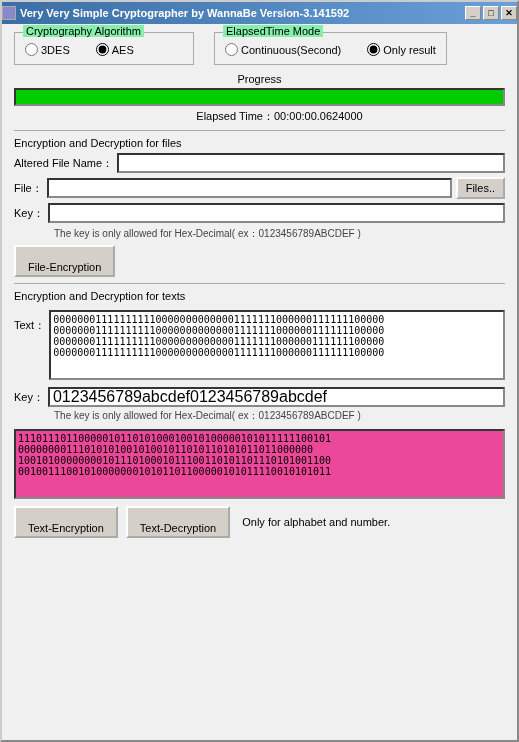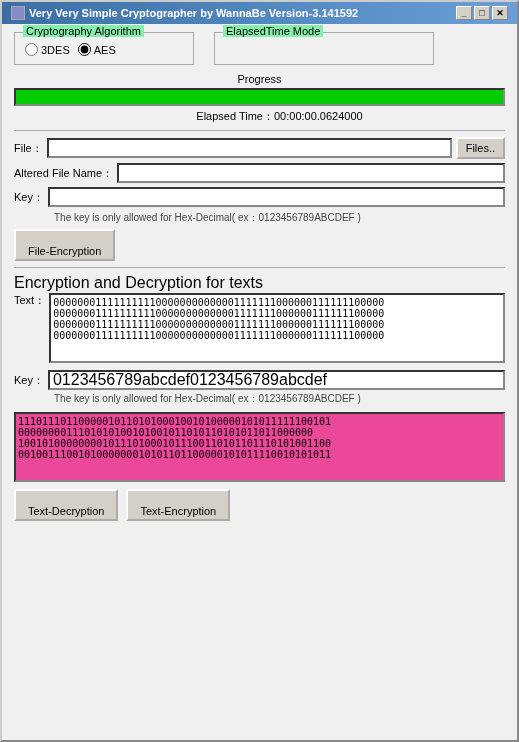--- a/index.html
+++ b/index.html
@@ -19,21 +19,21 @@
       border-top: 2px solid #ccc;
       border-left: 2px solid #ccc;
       display: flex;
       flex-direction: column;
     }
     .titlebar {
       background: linear-gradient(to right, #3a6ea5, #6a9fd8);
       color: white;
       font-size: 11px;
       font-weight: bold;
-      padding: 3px 9px;
+      padding: 3px 0;
       display: flex;
       align-items: center;
       justify-content: space-between;
       height: 22px;
       flex-shrink: 0;
     }
     .titlebar-title {
       display: flex;
       align-items: center;
       gap: 4px;
@@ -81,21 +81,21 @@
     .section-label {
       position: absolute;
       top: -8px;
       left: 8px;
       background: #86efac;
       padding: 0 3px;
       font-size: 11px;
     }
     .radio-group {
       display: flex;
-      gap: 8px;
+      gap: 26px;
       align-items: center;
       margin-top: 4px;
     }
     .radio-item {
       display: flex;
       align-items: center;
       gap: 3px;
       font-size: 11px;
     }
     .radio-input {
@@ -180,22 +180,22 @@
       padding: 14px 12px;
       font-size: 11px;
       background: #d4d0c8;
       border: 2px outset #fff;
       cursor: pointer;
     }
     .texts-section {
       margin-bottom: 6px;
     }
     .texts-section-title {
-      font-size: 16px;
-      margin-bottom: 1px;
+      font-size: 11px;
+      margin-bottom: 8px;
     }
     .text-row {
       display: flex;
       align-items: flex-start;
       gap: 4px;
       margin-bottom: 4px;
     }
     .textarea-wrap {
       flex: 1;
       position: relative;
@@ -280,59 +280,70 @@
             <span>3DES</span>
           </label>
           <label class="radio-item">
             <input type="radio" name="crypto" class="radio-input" checked="" style="">
             <span>AES</span>
           </label>
         </div>
       </div>
       <div class="section-box" style="min-width:220px;">
         <span class="section-label">ElapsedTime Mode</span>
+        <div class="radio-group">
+          <label class="radio-item">
+            <input type="radio" name="elapsed" class="radio-input" style="">
+            <span>Continuous(Second)</span>
+          </label>
+          <label class="radio-item">
+            <input type="radio" name="elapsed" class="radio-input" checked="" style="">
+            <span>Only result</span>
+          </label>
+        </div>
       </div>
     </div>
 
     <div class="progress-section">
       <div class="progress-label">Progress</div>
       <div class="progress-bar-container">
         <div class="progress-bar-fill" style="width:100%"></div>
       </div>
       <div class="elapsed-time">Elapsed Time：00:00:00.0624000</div>
     </div>
 
     <div class="divider"></div>
 
     <div class="files-section">
+      <div class="files-section-title">Encryption and Decryption for files</div>
+      <div class="form-row">
+        <span class="form-label">Altered File Name：</span>
+        <input type="text" class="form-input" style="">
+      </div>
       <div class="form-row">
         <span class="form-label">File：</span>
         <input type="text" class="form-input" style="">
         <button class="btn-files">Files..</button>
       </div>
       <div class="form-row">
-        <span class="form-label">Altered File Name：</span>
-        <input type="text" class="form-input" style="">
-      </div>
-      <div class="form-row">
         <span class="form-label">Key：</span>
         <input type="text" class="form-input" style="">
       </div>
       <div class="hint-text">The key is only allowed for Hex-Decimal( ex：0123456789ABCDEF )</div>
       <div class="btn-row">
         <button class="action-btn">File-Encryption</button>
       </div>
     </div>
 
     <div class="divider"></div>
 
     <div class="texts-section">
       <div class="texts-section-title">Encryption and Decryption for texts</div>
       <div class="text-row">
-        <span class="form-label" style="margin-top:0;">Text：</span>
+        <span class="form-label" style="margin-top:8px;">Text：</span>
         <div class="textarea-wrap">
           <textarea class="form-textarea" style="">0000000111111111100000000000001111111000000111111100000
 0000000111111111100000000000001111111000000111111100000
 0000000111111111100000000000001111111000000111111100000
 0000000111111111100000000000001111111000000111111100000</textarea>
         </div>
       </div>
       <div class="key-row">
         <span class="form-label">Key：</span>
         <input type="text" class="key-input" value="0123456789abcdef0123456789abcdef" style="">
@@ -341,18 +352,19 @@
     </div>
 
     <div class="result-section">
       <textarea class="result-textarea" style="">1110111011000001011010100010010100000101011111100101
 0000000011101010100101001011010110101011011000000
 1001010000000010111010001011100110101101110101001100
 0010011100101000000010101101100000101011110010101011</textarea>
     </div>
 
     <div class="bottom-row">
+      <button class="action-btn">Text-Encryption</button>
       <button class="action-btn">Text-Decryption</button>
-      <button class="action-btn">Text-Encryption</button>
+      <span class="only-note">Only for alphabet and number.</span>
     </div>
 
   </div>
 </div>
 
 </body></html>

